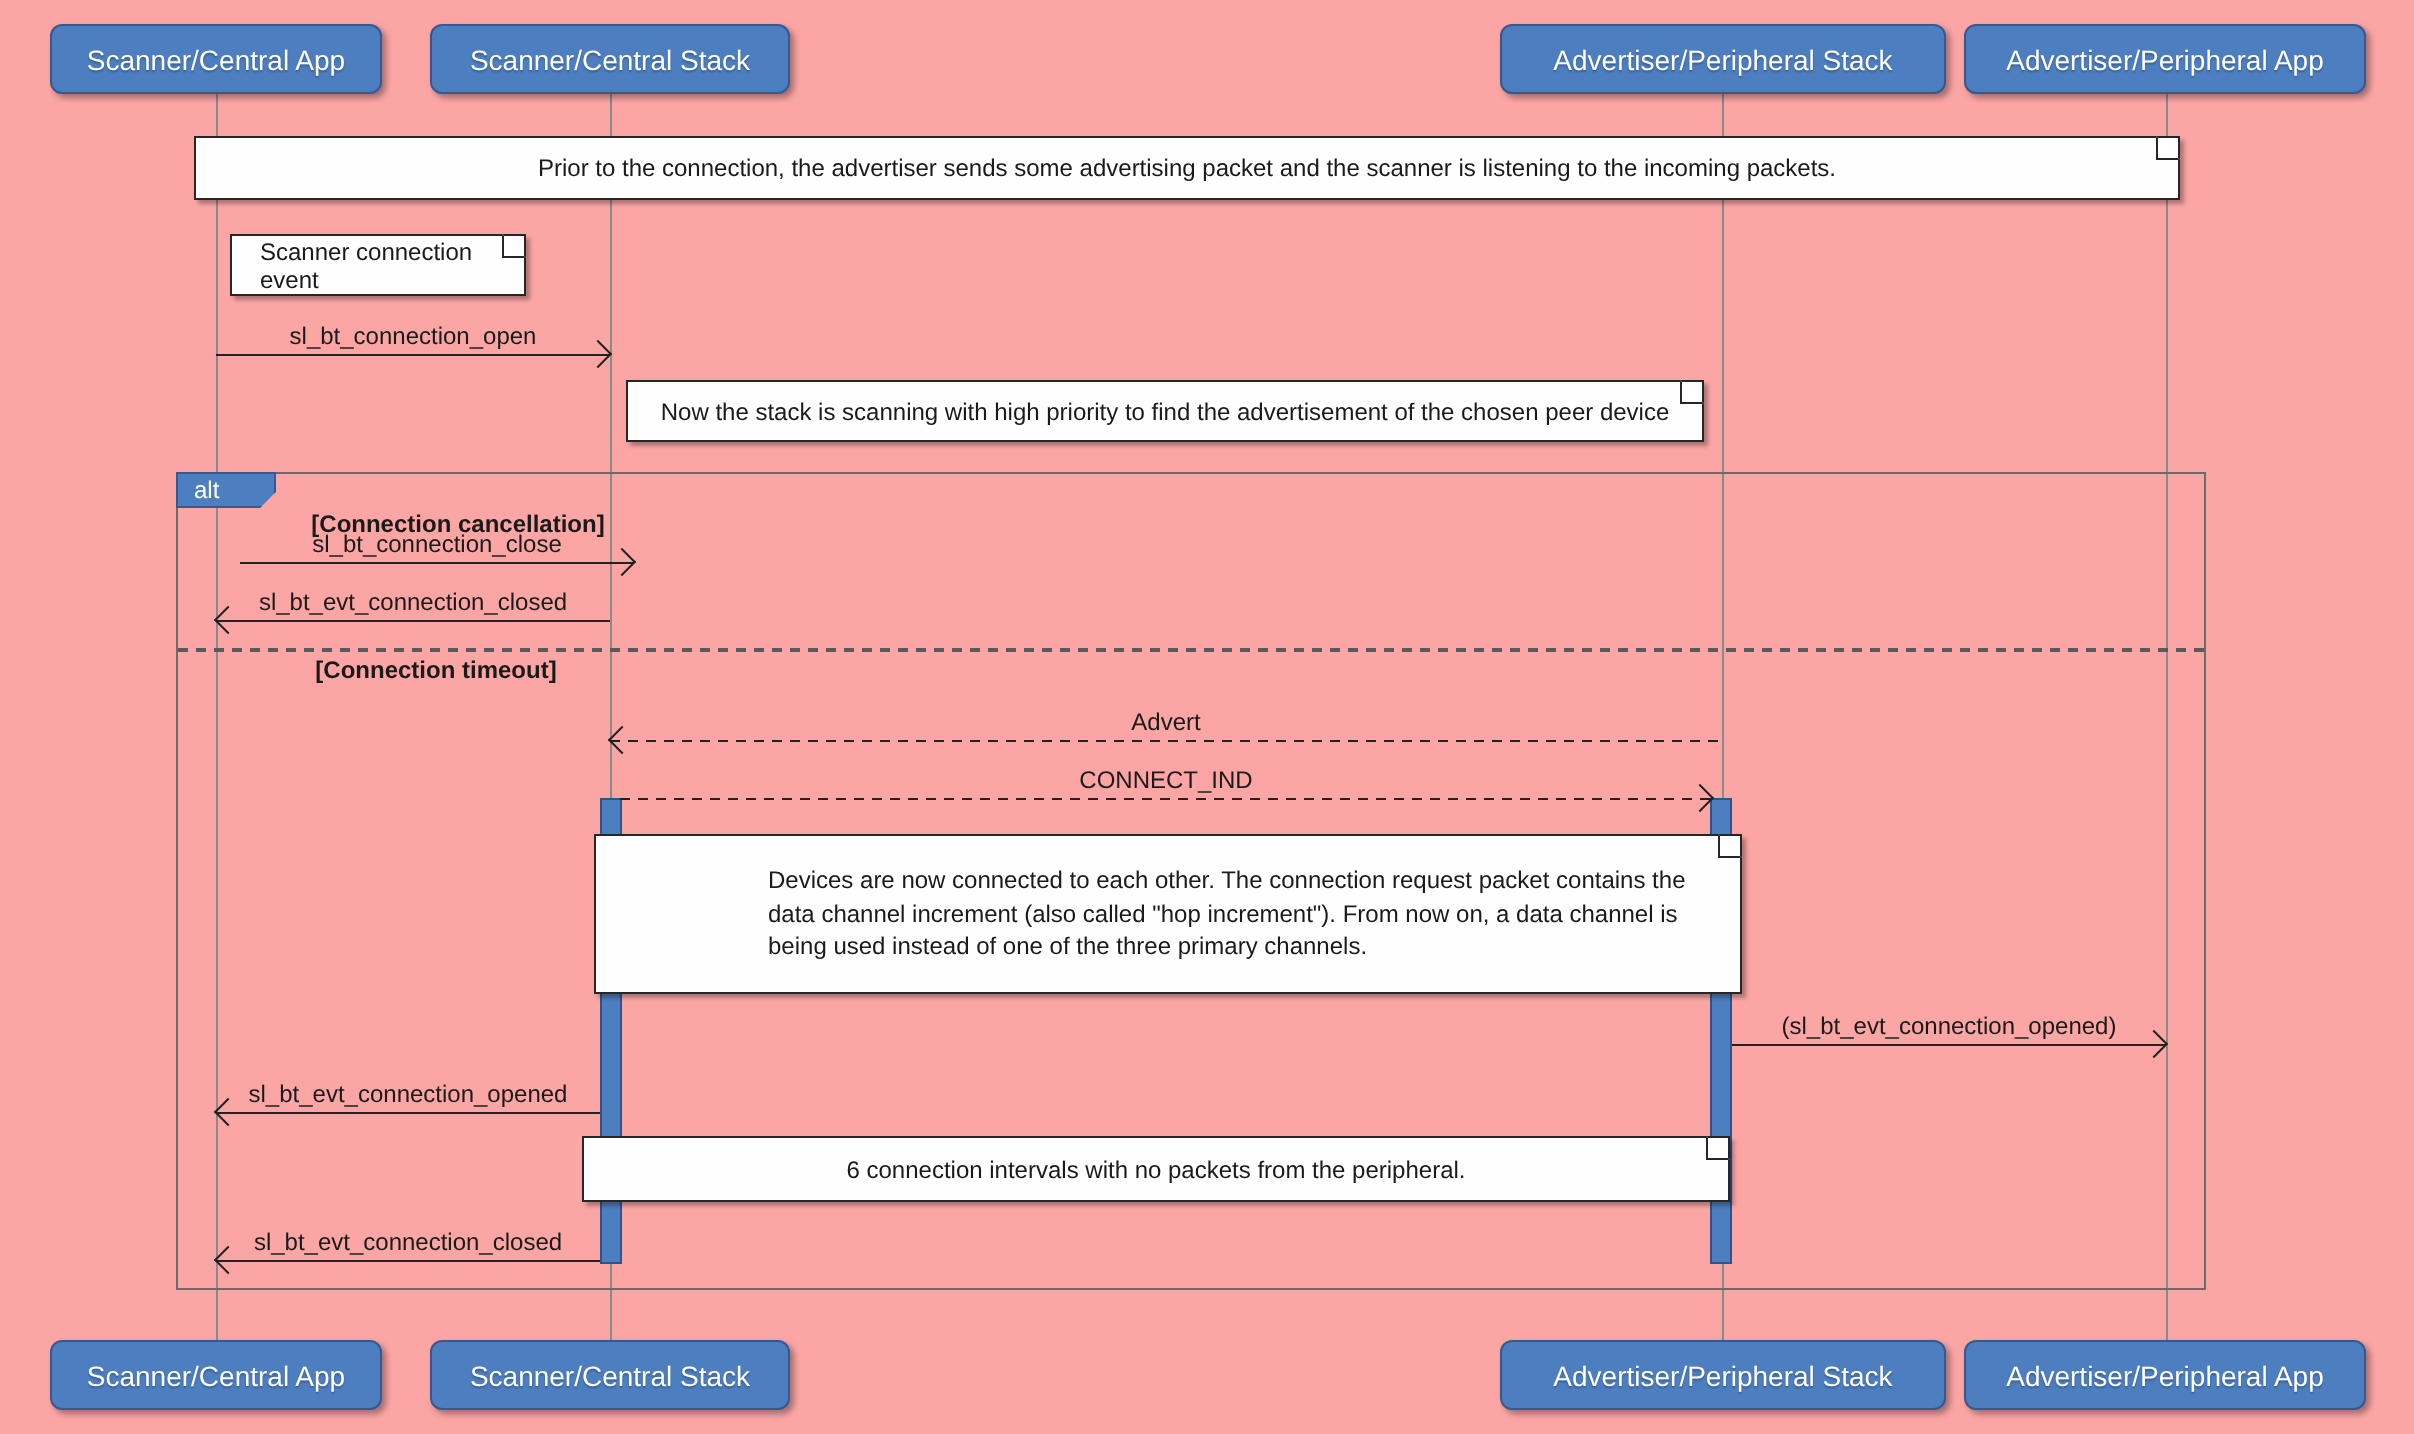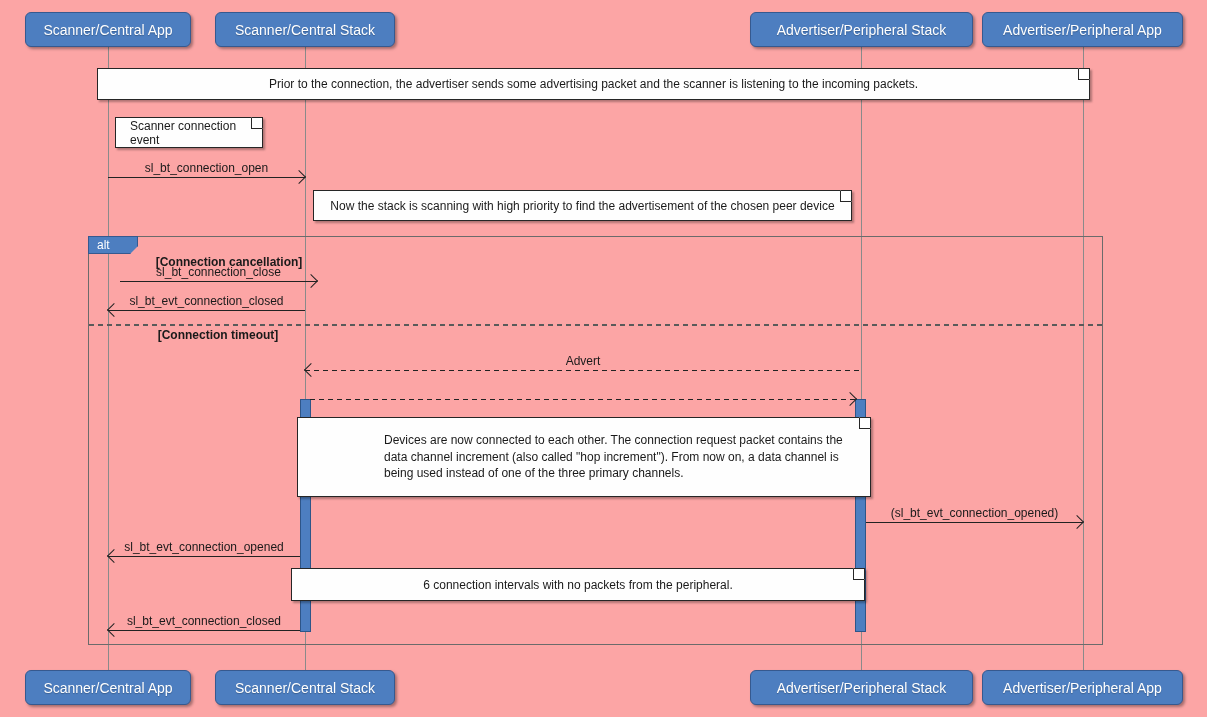--- a/index.html
+++ b/index.html
@@ -121,20 +121,21 @@
     <span class="msg-label">sl_bt_evt_connection_closed</span>
     <span class="msg-line"></span>
     <span class="head head-left"></span>
   </div>
   <div class="msg" style="left:305px;top:351px;width:556px;">
     <span class="msg-label">Advert</span>
     <span class="msg-line dashed"></span>
     <span class="head head-left"></span>
   </div>
   <div class="msg" style="left:310px;top:380px;width:546px;">
+    <span class="msg-label">CONNECT_IND</span>
     <span class="msg-line dashed"></span>
     <span class="head head-right"></span>
   </div>
   <div class="msg" style="left:866px;top:503px;width:217px;">
     <span class="msg-label">(sl_bt_evt_connection_opened)</span>
     <span class="msg-line"></span>
     <span class="head head-right"></span>
   </div>
   <div class="msg" style="left:108px;top:537px;width:192px;">
     <span class="msg-label">sl_bt_evt_connection_opened</span>

